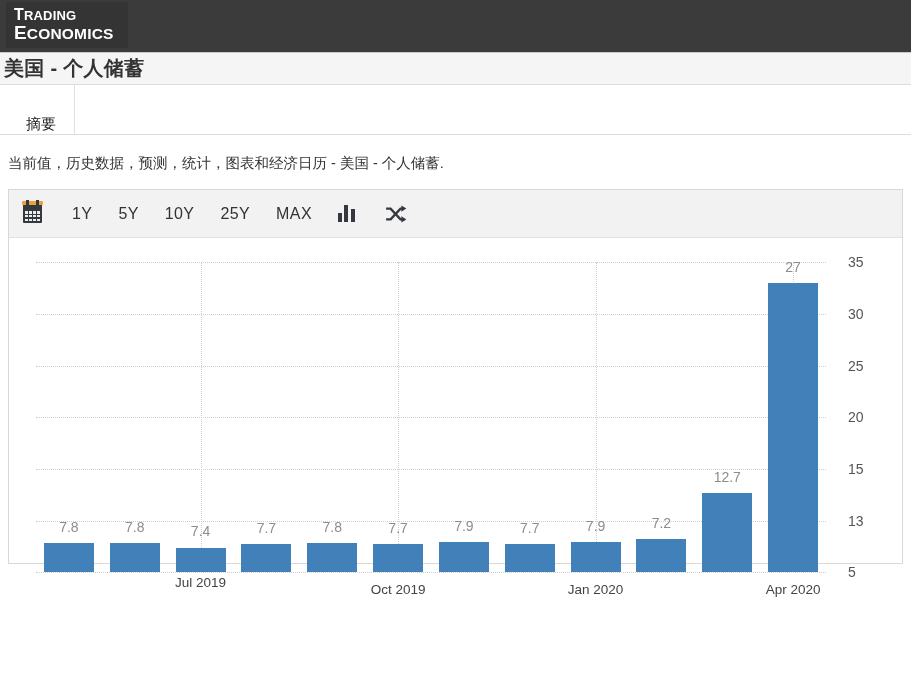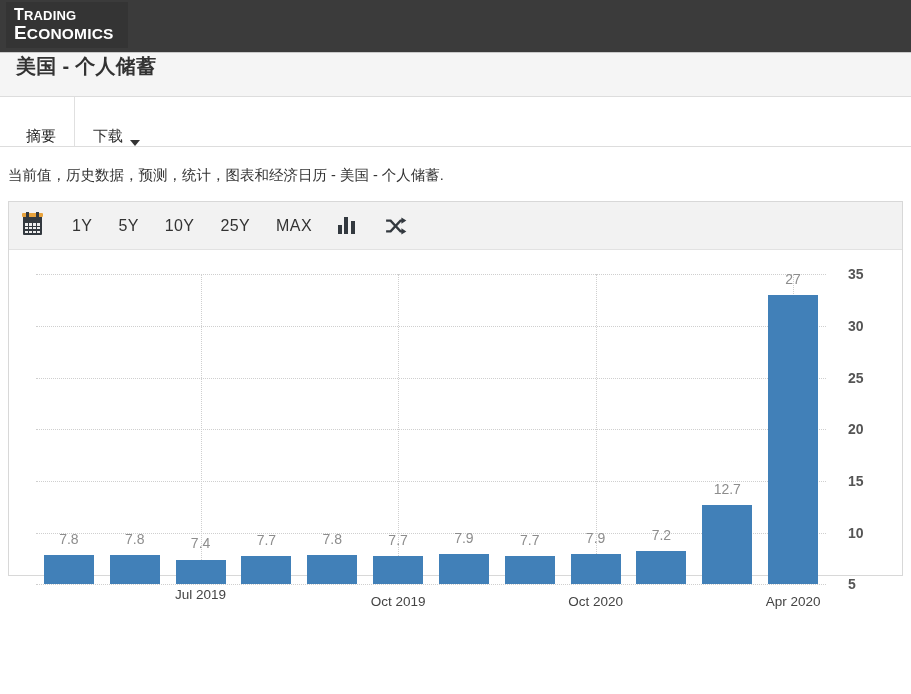--- a/index.html
+++ b/index.html
@@ -44,23 +44,24 @@
     white-space: nowrap;
   }
   .logo-line-1 { font-size: 13px; }
   .logo-line-2 { font-size: 15.5px; }
   .logo-line .cap { font-size: 1.22em; }
 
   
   .title-band {
     background: #f5f5f5;
     border-bottom: 1px solid #dddddd;
-    height: 44px;
-    display: flex;
-    padding-left: 16px;
+    height: 32px;
+    display: flex;
+    align-items: center;
+    padding-left: 4px;
     box-sizing: border-box;
   }
   .page-title {
     font-size: 20px;
     font-weight: bold;
     color: #333333;
     letter-spacing: 0.3px;
   }
 
   
@@ -211,21 +212,20 @@
   }
   .ytick {
     position: absolute;
     right: 0;
     width: 70px;
     padding-left: 22px;
     box-sizing: border-box;
     font-size: 14px;
     color: #555555;
     transform: translateY(-50%);
-    font-weight: bold;
   }
   .xtick {
     position: absolute;
     font-size: 13.5px;
     color: #444444;
     transform: translateX(-50%);
     white-space: nowrap;
   }
   .bar {
     position: absolute;
@@ -264,24 +264,20 @@
   </div>
 </div>
 
 <div class="title-band">
   <div class="page-title">美国 - 个人储蓄</div>
 </div>
 
 <div class="tabbar">
   <div class="tab active">
     <span>摘要</span>
-  </div>
-  <div class="tab" style="border-right:none;">
-    <span>下载</span>
-    <span class="caret"></span>
   </div>
 </div>
 
 <div class="desc">当前值，历史数据，预测，统计，图表和经济日历 - 美国 - 个人储蓄.</div>
 
 <div class="chart-panel">
 
   <div class="chart-toolbar">
     <div class="tb-item ic">
       <span class="cal">
@@ -323,37 +319,37 @@
         <path d="M18 12.5 L23.5 16 L18 19.5 Z" fill="#33393f"></path>
       </svg>
     </div>
   </div>
 
   <div class="plot-wrap">
     <div class="plot" id="plot">
         <div class="gridline" style="top: 310px;"></div>
         <div class="ytick" style="top: 310px; right: -70px;">5</div>
         <div class="gridline" style="top: 258.333px;"></div>
-        <div class="ytick" style="top: 258.333px; right: -70px;">10</div>
+        <div class="ytick" style="top: 258.333px; right: -70px;">13</div>
         <div class="gridline" style="top: 206.667px;"></div>
         <div class="ytick" style="top: 206.667px; right: -70px;">15</div>
         <div class="gridline" style="top: 155px;"></div>
         <div class="ytick" style="top: 155px; right: -70px;">20</div>
         <div class="gridline" style="top: 103.333px;"></div>
         <div class="ytick" style="top: 103.333px; right: -70px;">25</div>
         <div class="gridline" style="top: 51.6667px;"></div>
         <div class="ytick" style="top: 51.6667px; right: -70px;">30</div>
         <div class="gridline" style="top: 0px;"></div>
         <div class="ytick" style="top: 0px; right: -70px;">35</div>
         <div class="vgridline" style="left: 164.583px;"></div>
         <div class="xtick" style="left: 164.583px; top: 313px;">Jul 2019</div>
         <div class="vgridline" style="left: 362.083px;"></div>
         <div class="xtick" style="left: 362.083px; top: 320px;">Oct 2019</div>
         <div class="vgridline" style="left: 559.583px;"></div>
-        <div class="xtick" style="left: 559.583px; top: 320px;">Oct 2020</div>
+        <div class="xtick" style="left: 559.583px; top: 320px;">Jan 2020</div>
         <div class="vgridline" style="left: 757.083px;"></div>
         <div class="xtick" style="left: 757.083px; top: 320px;">Apr 2020</div>
         <div class="bar" style="left: 7.9px; width: 50.0333px; height: 28.9333px; background: rgb(65, 128, 184);"></div>
         <div class="bar-label" style="left: 32.9167px; top: 257.067px; color: rgb(141, 141, 141);">7.8</div>
         <div class="bar" style="left: 73.7333px; width: 50.0333px; height: 28.9333px; background: rgb(65, 128, 184);"></div>
         <div class="bar-label" style="left: 98.75px; top: 257.067px; color: rgb(141, 141, 141);">7.8</div>
         <div class="bar" style="left: 139.567px; width: 50.0333px; height: 24.8px; background: rgb(65, 128, 184);"></div>
         <div class="bar-label" style="left: 164.583px; top: 261.2px; color: rgb(141, 141, 141);">7.4</div>
         <div class="bar" style="left: 205.4px; width: 50.0333px; height: 27.9px; background: rgb(65, 128, 184);"></div>
         <div class="bar-label" style="left: 230.417px; top: 258.1px; color: rgb(141, 141, 141);">7.7</div>

